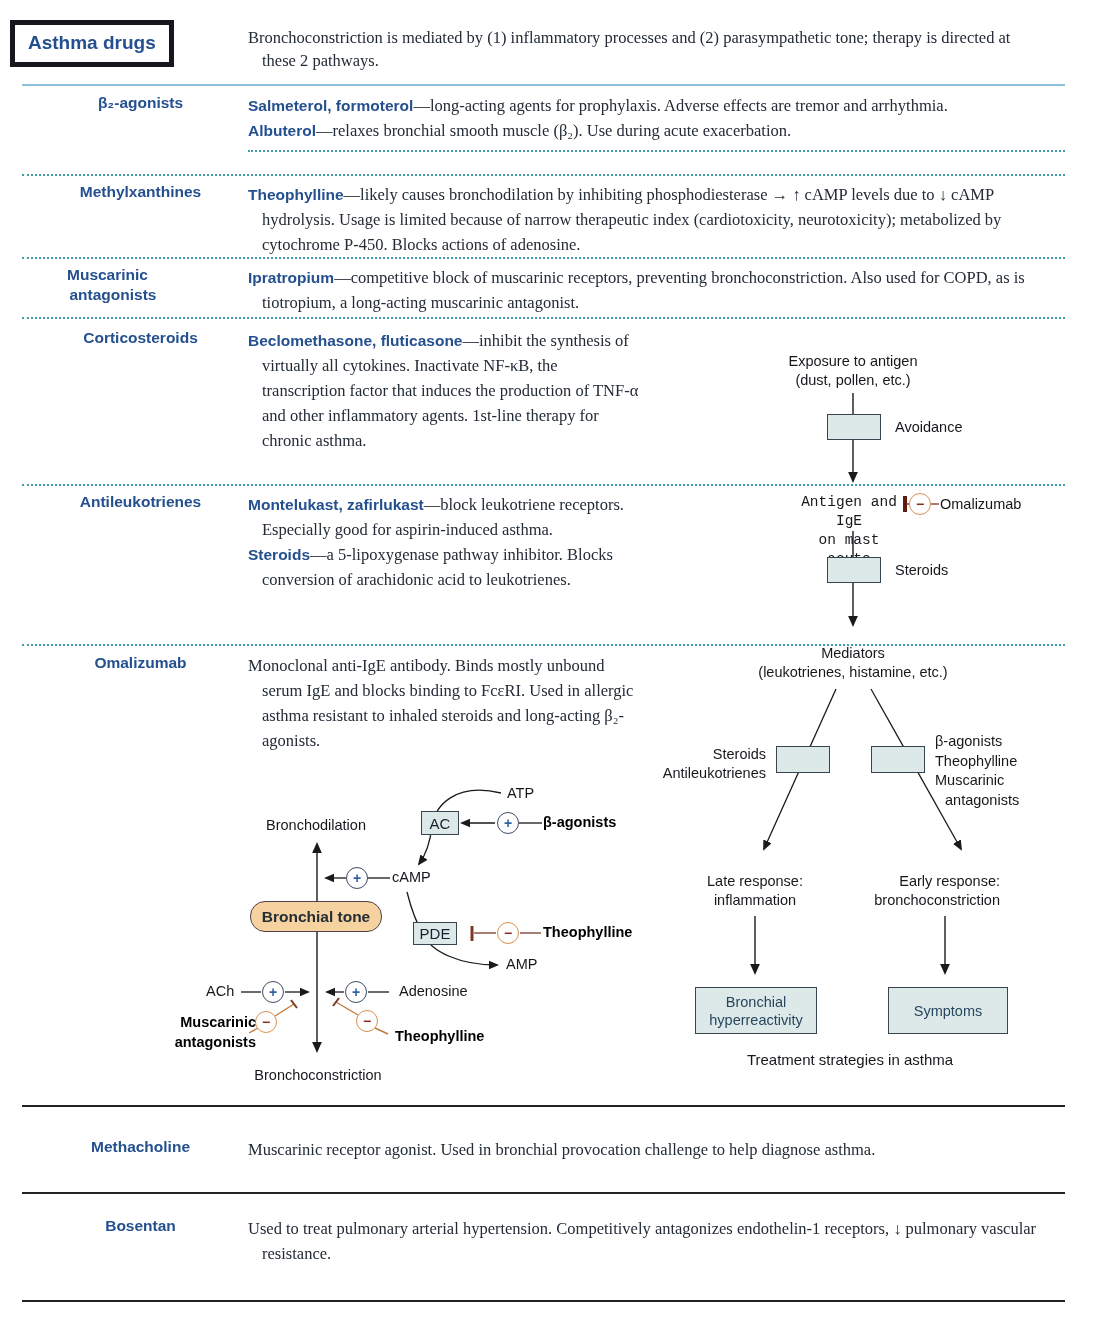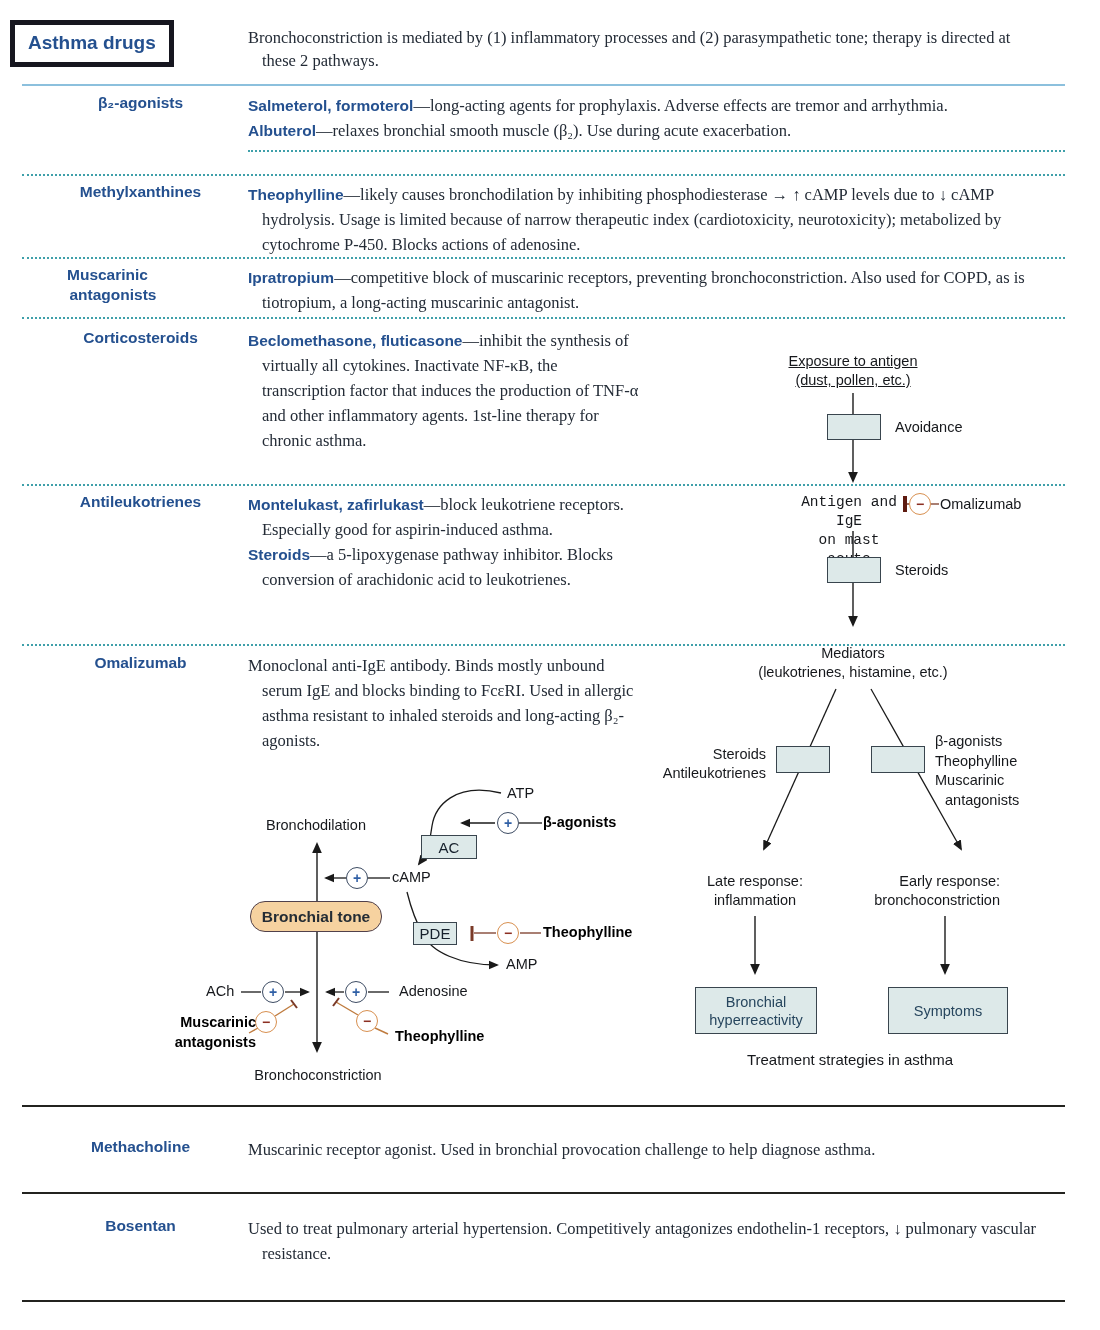--- a/index.html
+++ b/index.html
@@ -179,21 +179,21 @@
       <line x1="136" y1="220" x2="142" y2="228" stroke="#7a3a28" stroke-width="2"></line>
       <line x1="94" y1="253" x2="103" y2="248" stroke="#bf7b3e" stroke-width="1.4"></line>
 
       <line x1="203" y1="235" x2="181" y2="222" stroke="#bf7b3e" stroke-width="1.4"></line>
       <line x1="184" y1="218" x2="178" y2="226" stroke="#7a3a28" stroke-width="2"></line>
       <line x1="220" y1="248" x2="233" y2="254" stroke="#bf7b3e" stroke-width="1.4"></line>
     </svg>
 
     <div class="dlabel" style="left:352px; top:4px;">ATP</div>
     <div class="dlabel dcenter" style="left:105px; top:36px; width:112px;">Bronchodilation</div>
-    <div class="nbox" style="left:266px; top:31px; width:56px; height:24px;margin-top:24px;">AC</div>
+    <div class="nbox" style="left:266px; top:31px; width:38px; height:24px;">AC</div>
     <div class="circ cplus" style="left:342px; top:32px;">+</div>
     <div class="dlabel dbold" style="left:388px; top:33px;">β-agonists</div>
     <div class="dlabel" style="left:237px; top:88px;">cAMP</div>
     <div class="circ cplus" style="left:191px; top:87px;">+</div>
     <div class="pill" style="left:95px; top:121px; width:130px; height:29px;">Bronchial tone</div>
     <div class="nbox" style="left:258px; top:142px; width:44px; height:23px;">PDE</div>
     <div class="circ cminus" style="left:342px; top:142px;">−</div>
     <div class="dlabel dbold" style="left:388px; top:143px;">Theophylline</div>
     <div class="dlabel" style="left:351px; top:175px;">AMP</div>
     <div class="dlabel" style="left:51px; top:202px;">ACh</div>
@@ -224,21 +224,21 @@
       <line x1="267" y1="159" x2="269" y2="159" stroke="#7a3a28" stroke-width="1.3"></line>
       <line x1="291" y1="159" x2="299" y2="159" stroke="#7a3a28" stroke-width="1.3"></line>
 
       <line x1="196" y1="344" x2="124" y2="504" stroke="#1a1a1a" stroke-width="1.3" marker-end="url(#ah2)"></line>
       <line x1="231" y1="344" x2="321" y2="504" stroke="#1a1a1a" stroke-width="1.3" marker-end="url(#ah2)"></line>
 
       <line x1="115" y1="571" x2="115" y2="628" stroke="#1a1a1a" stroke-width="1.4" marker-end="url(#ah2)"></line>
       <line x1="305" y1="571" x2="305" y2="628" stroke="#1a1a1a" stroke-width="1.4" marker-end="url(#ah2)"></line>
     </svg>
 
-    <div class="dlabel dcenter" style="left:128px; top:7px; width:170px;text-decoration:underline;">
+    <div class="dlabel dcenter" style="left:128px; top:7px; width:170px;">
       <span>Exposure to antigen</span><br>
       <span>(dust, pollen, etc.)</span>
     </div>
     <div class="block" style="left:187px; top:69px; width:54px; height:26px;"></div>
     <div class="dlabel" style="left:255px; top:73px;">Avoidance</div>
 
     <div class="dlabel dcenter" style="left:155px; top:148px; width:108px;font-family:Liberation Mono, monospace;">
       <span>Antigen and IgE</span><br>
       <span>on mast acute</span>
     </div>

